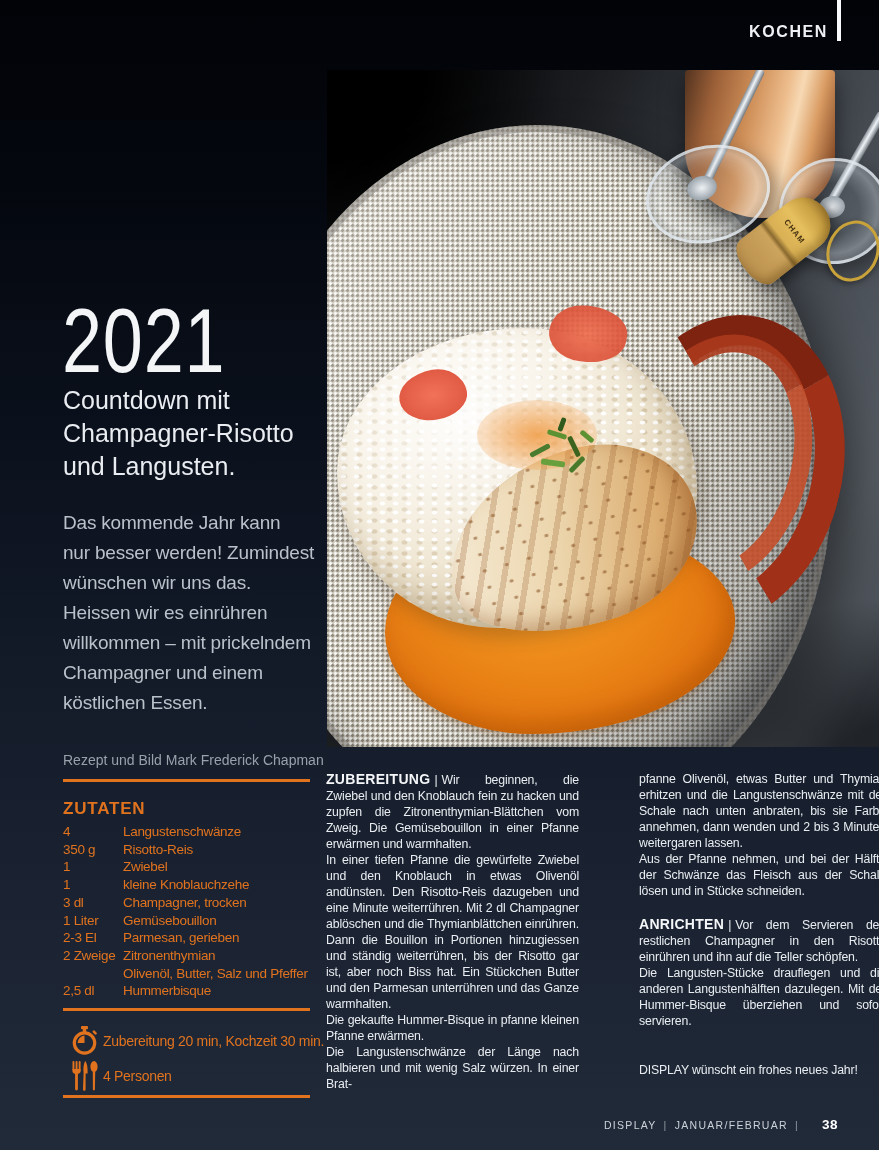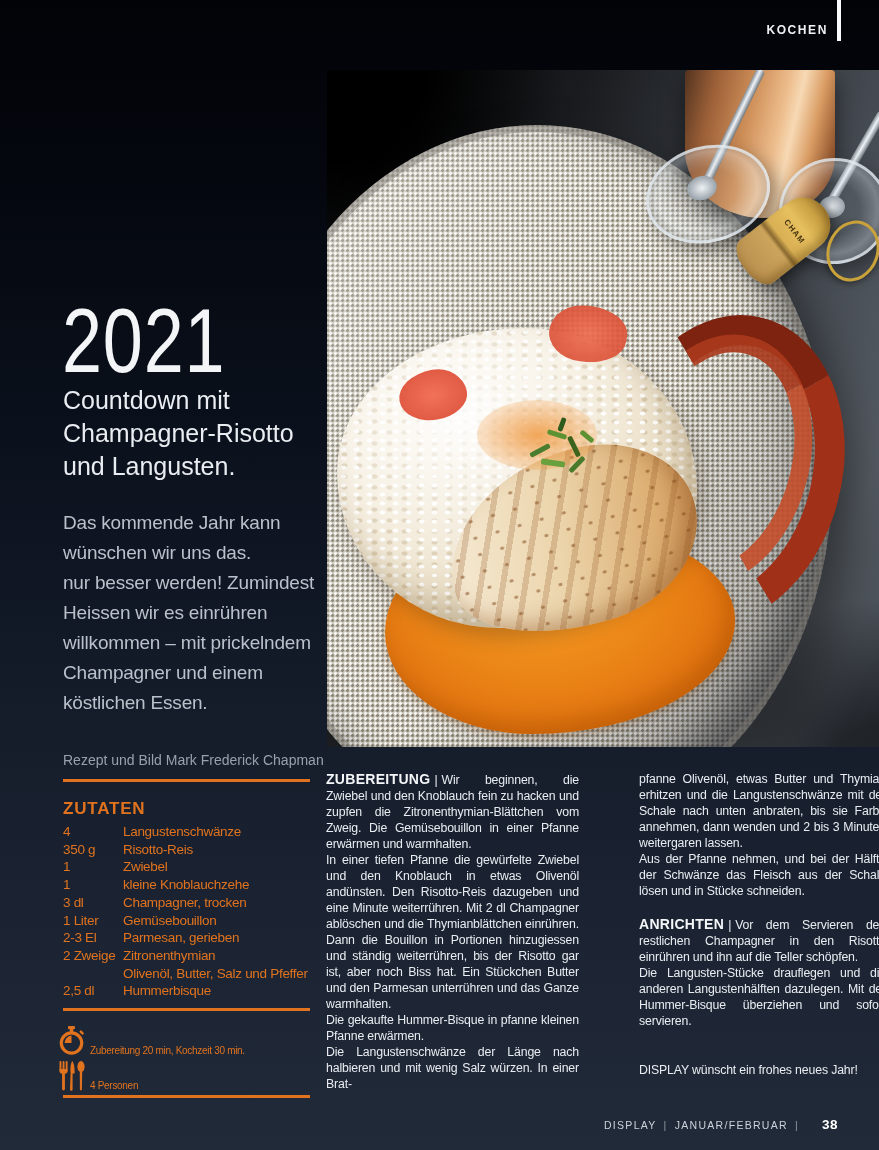--- a/index.html
+++ b/index.html
@@ -4,39 +4,39 @@
 <style>
   html,body{margin:0;padding:0;background:#000;}
   .page{
     position:relative; width:879px; height:1150px; overflow:hidden;
     background:linear-gradient(180deg,#010307 0%,#04070e 16%,#0a101b 36%,#121927 56%,#1a2231 76%,#212a39 100%);
     font-family:"Liberation Sans",sans-serif;
     -webkit-font-smoothing:antialiased;
   }
   .abs{position:absolute;}
   
-  .kochen-label{top:23px;right:51px;font-size:12px;font-weight:bold;letter-spacing:1.6px;color:#eef1f4;}
+  .kochen-label{top:23px;right:51px;font-size:16px;font-weight:bold;letter-spacing:1.6px;color:#eef1f4;}
   .kochen-bar{top:0;right:38px;width:4px;height:41px;background:#fafbfc;}
   
   .hero-year{left:62px;top:296px;font-size:90px;line-height:1;font-weight:400;color:#f3f5f7;transform:scaleX(0.8);transform-origin:left top;letter-spacing:1px;}
   .hero-title{left:63px;top:384px;font-size:25px;line-height:33px;color:#e9ecf0;}
   .hero-title div{white-space:nowrap;}
   .hero-intro{left:63px;top:508px;font-size:19px;line-height:30px;color:#b9c1ca;}
   .hero-intro div{white-space:nowrap;letter-spacing:-0.2px;}
   .hero-credit{left:63px;top:752px;font-size:14px;color:#98a1ac;}
   
   .rule{left:63px;width:247px;height:3px;background:#e1731e;}
   .rule1{top:779px;} .rule2{top:1008px;} .rule3{top:1095px;}
   .zutaten-heading{left:63px;top:799px;font-size:17px;font-weight:bold;color:#e1731e;letter-spacing:0.8px;}
   .ingredients{left:63px;top:823px;width:265px;font-size:13.5px;color:#e1731e;letter-spacing:-0.3px;}
   .ing-row{display:flex;line-height:17.7px;white-space:nowrap;}
   .ing-qty{width:60px;flex:none;}
   .ing-name{flex:1;}
   
-  .meta-row{left:58px;display:flex;align-items:flex-end;color:#e1731e;font-size:10px;letter-spacing:-0.3px;}
+  .meta-row{left:71px;display:flex;align-items:center;color:#e1731e;font-size:14px;letter-spacing:-0.3px;}
   .meta-time{top:1026px;} .meta-servings{top:1061px;}
   .meta-icon{width:29px;height:30px;flex:none;margin-right:3px;display:flex;align-items:center;}
   
   .recipe-col{top:771px;font-size:12.3px;line-height:16px;color:#e9edf1;text-align:justify;letter-spacing:-0.15px;}
   .col1{left:326px;width:253px;}
   .col2{left:592px;width:247px;margin-left:47px;}
   .recipe-col p{margin:0;}
   .rh{font-weight:bold;font-size:14px;letter-spacing:0.3px;color:#f4f6f8;}
   .sep{display:inline-block;margin:0 4px;font-weight:300;}
   .p-anrichten{margin-top:17px !important;}
@@ -177,22 +177,22 @@
   </div>
 
   <div class="abs hero-year">2021</div>
   <div class="abs hero-title">
     <div>Countdown mit</div>
     <div>Champagner-Risotto</div>
     <div>und Langusten.</div>
   </div>
   <div class="abs hero-intro">
     <div>Das kommende Jahr kann</div>
+    <div>nur besser werden! Zumindest</div>
     <div>wünschen wir uns das.</div>
-    <div>nur besser werden! Zumindest</div>
     <div>Heissen wir es einrühren</div>
     <div>willkommen – mit prickelndem</div>
     <div>Champagner und einem</div>
     <div>köstlichen Essen.</div>
   </div>
   <div class="abs hero-credit">Rezept und Bild Mark Frederick Chapman</div>
 
   <div class="abs rule rule1"></div>
   <div class="abs zutaten-heading">ZUTATEN</div>
   <div class="abs ingredients">

